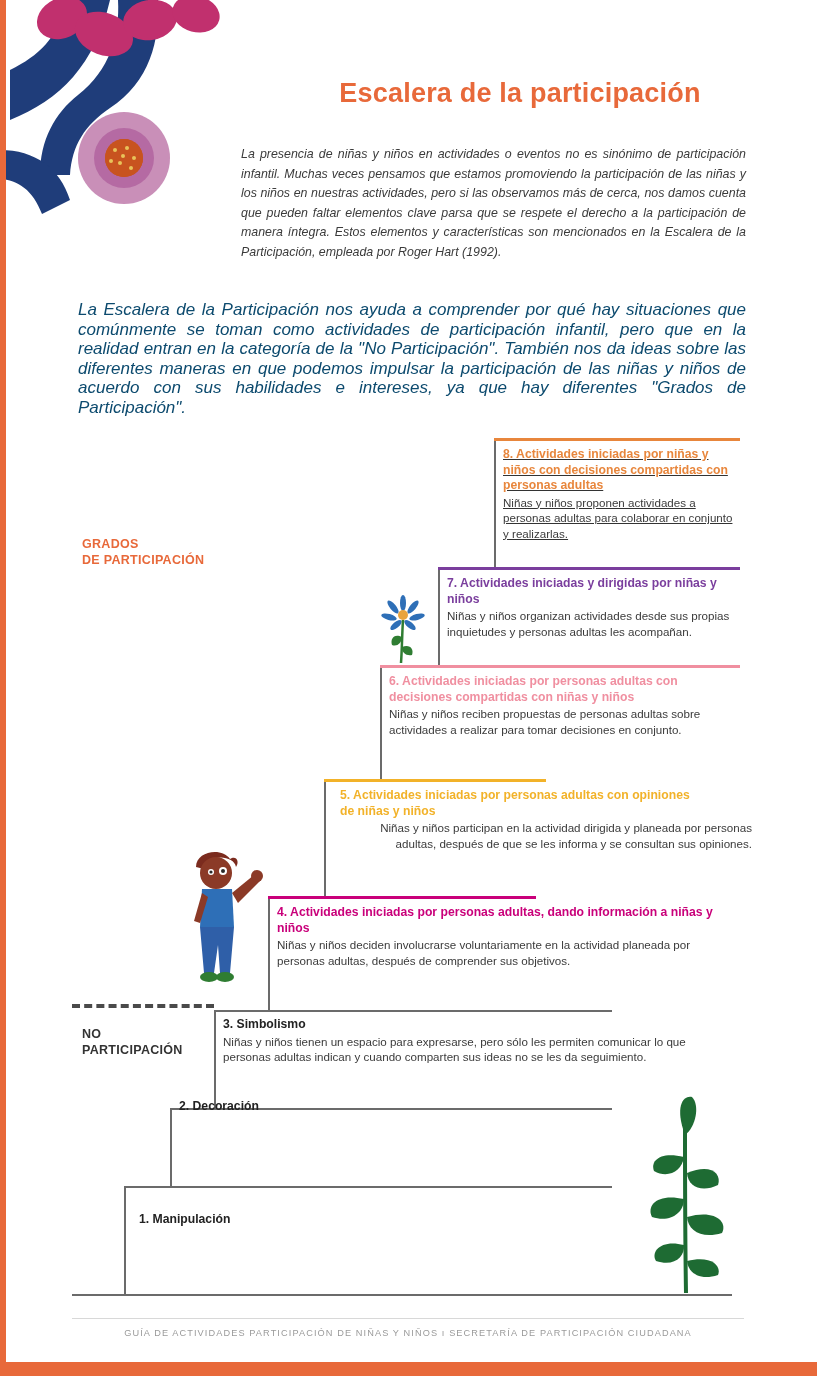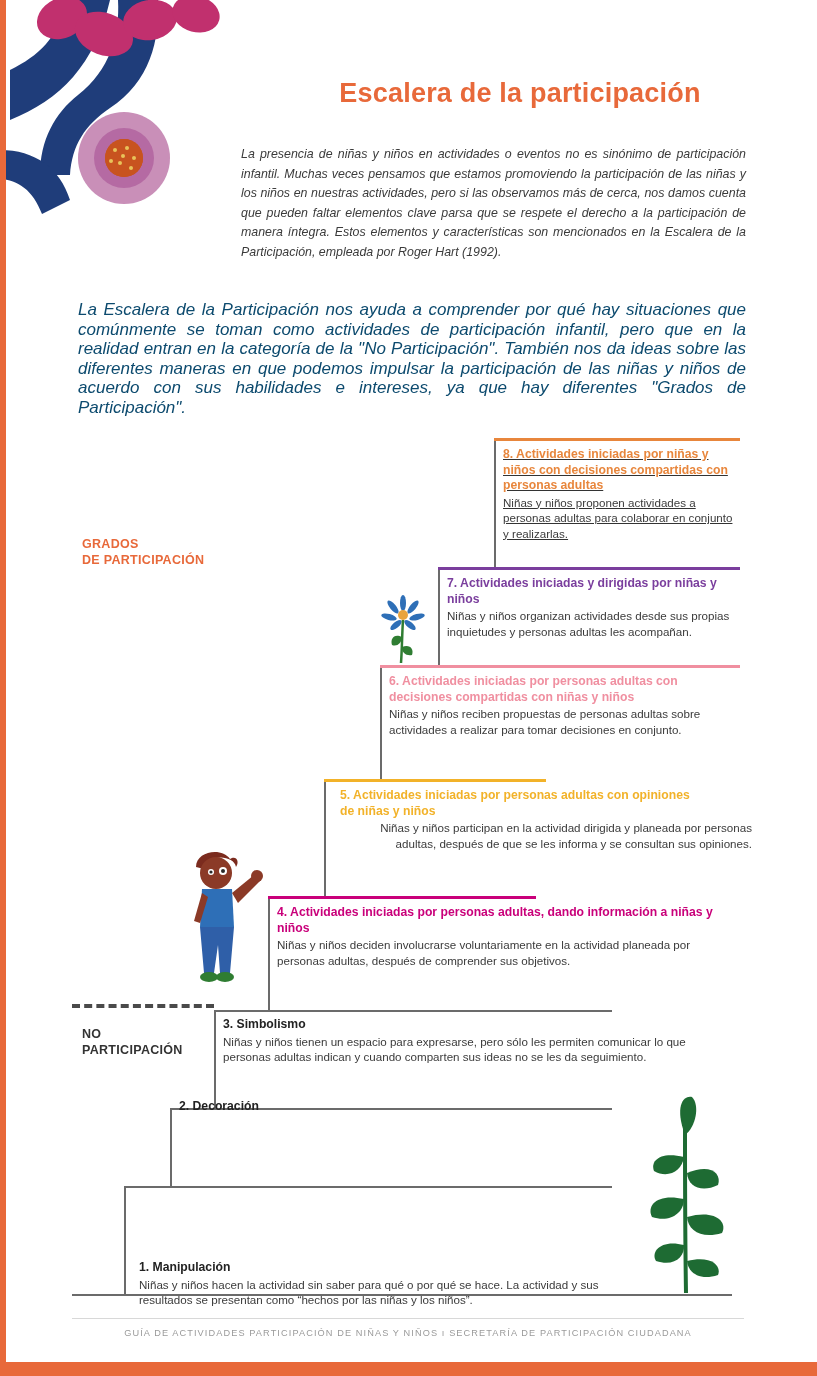--- a/index.html
+++ b/index.html
@@ -174,24 +174,23 @@
     <div class="body" style="width:500px;">Niñas y niños tienen un espacio para expresarse, pero sólo les permiten comunicar lo que personas adultas indican y cuando comparten sus ideas no se les da seguimiento.</div>
   </div>
 </div>
 
 <div class="step" style="left:170px;top:1092px;width:470px;">
   <div style="padding:7px 0 0 9px;">
     <div class="head" style="color:#222;">2. Decoración</div>
   </div>
 </div>
 
-<div class="step" style="left:124px;top:1186px;width:480px;margin-top:48px;">
+<div class="step" style="left:124px;top:1186px;width:480px;">
   <div style="padding:26px 0 0 15px;">
     <div class="head" style="color:#222;">1. Manipulación</div>
-    <div class="body" style="width:460px;">Niñas y niños hacen la actividad sin saber para qué o por qué se hace. La actividad y sus resultados se presentan como “hechos por las niñas y los niños”.</div>
   </div>
 </div>
 
 <div class="daisy">
   <svg width="46" height="70" viewBox="0 0 46 70" xmlns="http://www.w3.org/2000/svg">
     <g fill="#2E6FB7">
       <ellipse cx="23" cy="8" rx="3" ry="8"></ellipse>
       <ellipse cx="33" cy="12" rx="3" ry="8" transform="rotate(40 33 12)"></ellipse>
       <ellipse cx="13" cy="12" rx="3" ry="8" transform="rotate(-40 13 12)"></ellipse>
       <ellipse cx="37" cy="22" rx="3" ry="8" transform="rotate(75 37 22)"></ellipse>

